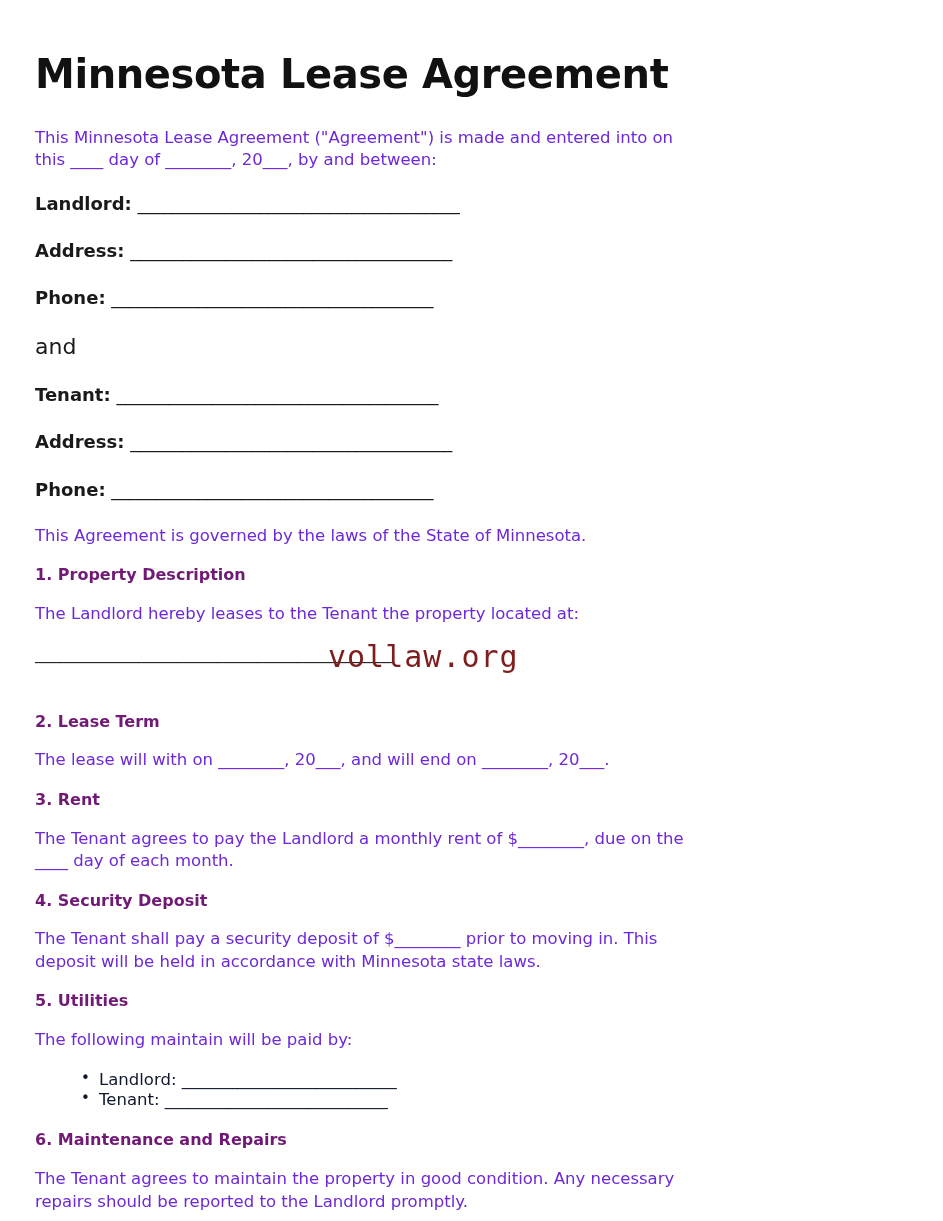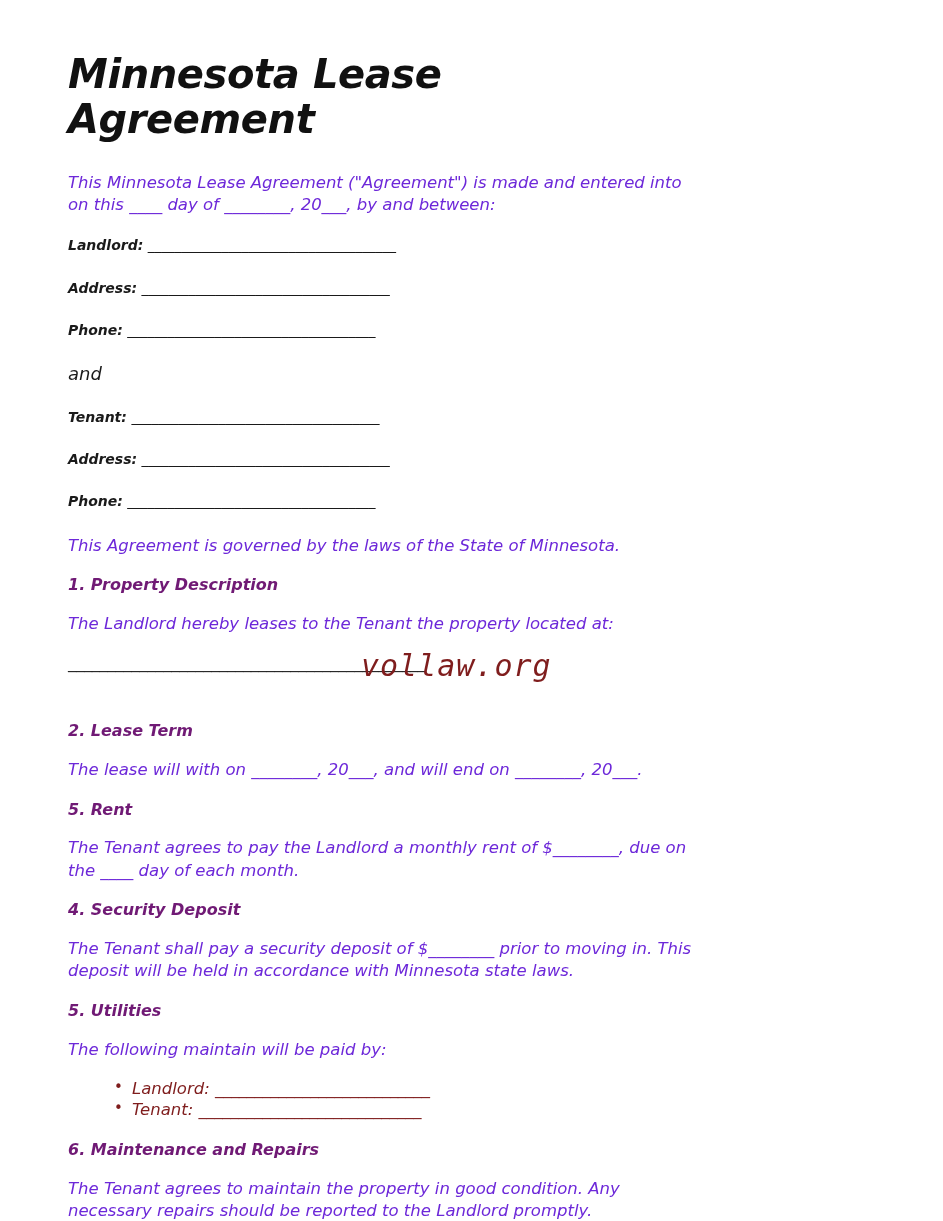--- a/index.html
+++ b/index.html
@@ -9,48 +9,47 @@
     height: 1221px;
     background: #ffffff;
     font-family: "DejaVu Sans", sans-serif;
     color: #1a1a1a;
     overflow: hidden;
   }
   .page {
     position: relative;
     width: 753px;
     height: 1221px;
-    padding: 52px 52px 0 68px;
-    font-style: italic;
+    padding: 52px 52px 0 35px;
   }
   .doc-title {
     font-size: 40px;
     font-weight: bold;
     letter-spacing: -0.4px;
     margin: 0 0 30px 0;
     line-height: 1.12;
     color: #111111;
   }
   p.body-text {
     font-size: 16.5px;
     line-height: 1.36;
     margin: 0 0 20px 0;
     color: #6d28d9;
   }
   p.tight { margin-bottom: 18px; }
   .field-row {
-    font-size: 14px;
+    font-size: 18px;
     line-height: 1.3;
     margin: 0 0 24px 0;
     white-space: nowrap;
   }
   .field-label { font-weight: bold; }
   .blank { letter-spacing: -0.3px; }
   .and-row {
-    font-size: 18px;
+    font-size: 22px;
     margin: 0 0 24px 0;
   }
   h2.section-heading {
     font-size: 16px;
     font-weight: bold;
     margin: 0 0 17px 0;
     line-height: 1.3;
     color: #701a75;
   }
   .addr-line-wrap {
@@ -81,21 +80,21 @@
     margin: 0 0 20px 0;
     padding-left: 46px;
     list-style: none;
   }
   ul.util-list li {
     font-size: 16.5px;
     line-height: 1.24;
     white-space: nowrap;
     position: relative;
     padding-left: 18px;
-    color: #7f1d1d;
+    color: #0f172a;
   }
   ul.util-list li::before {
     content: "\2022";
     position: absolute;
     left: 0;
     top: -1px;
     font-size: 15px;
   }
   .sec-block { margin-bottom: 0; }
 </style>
@@ -150,21 +149,21 @@
       <span class="watermark">vollaw.org</span>
     </div>
   </div>
 
   <div class="sec-block">
     <h2 class="section-heading">2. Lease Term</h2>
     <p class="body-text tight">The lease will with on ________, 20___, and will end on ________, 20___.</p>
   </div>
 
   <div class="sec-block">
-    <h2 class="section-heading">5. Rent</h2>
+    <h2 class="section-heading">3. Rent</h2>
     <p class="body-text tight">The Tenant agrees to pay the Landlord a monthly rent of $________, due on the ____ day of each month.</p>
   </div>
 
   <div class="sec-block">
     <h2 class="section-heading">4. Security Deposit</h2>
     <p class="body-text tight">The Tenant shall pay a security deposit of $________ prior to moving in. This deposit will be held in accordance with Minnesota state laws.</p>
   </div>
 
   <div class="sec-block">
     <h2 class="section-heading">5. Utilities</h2>

